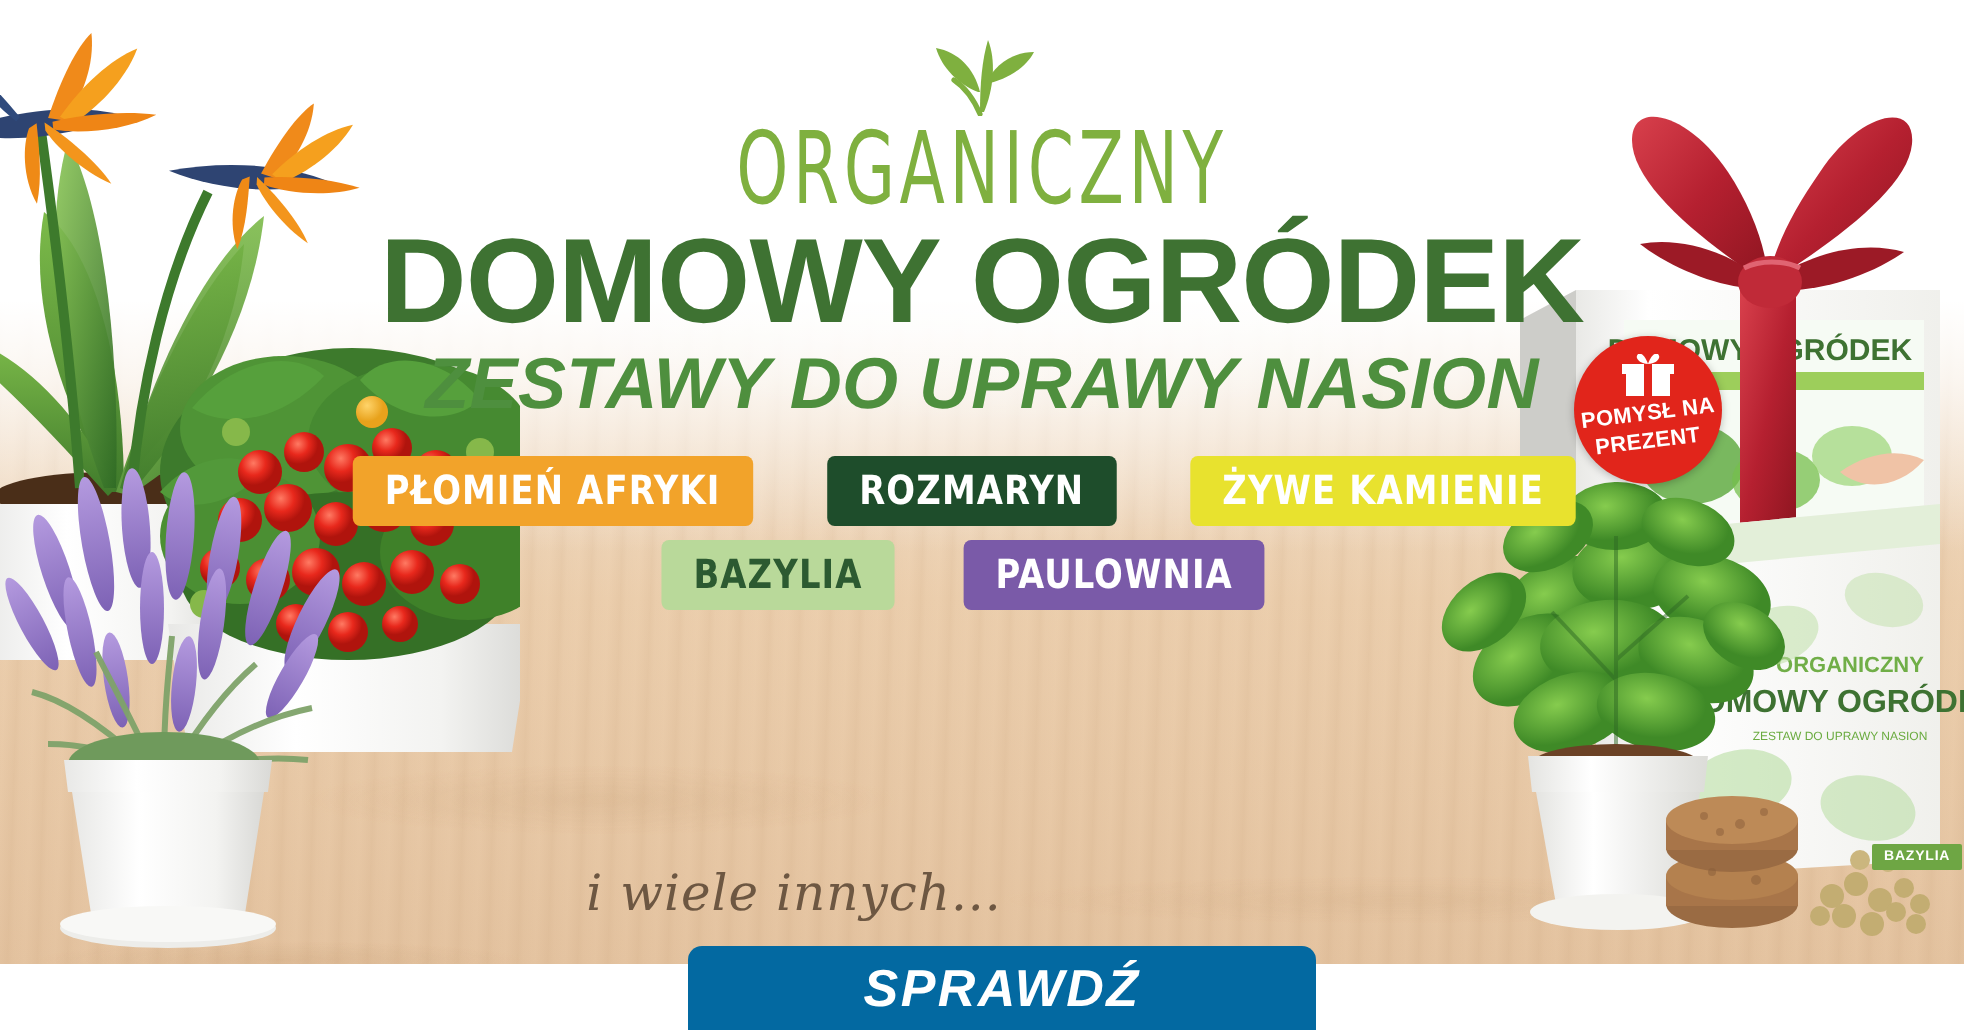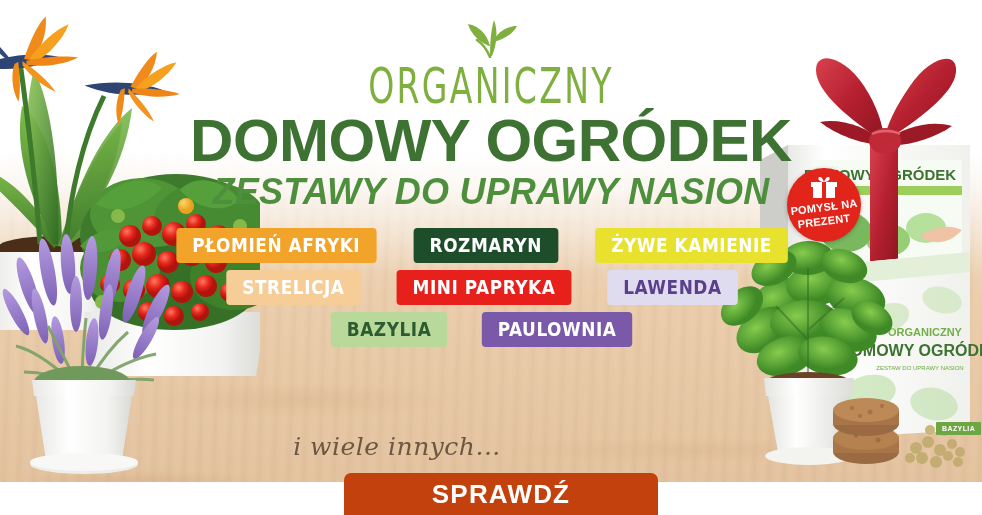--- a/index.html
+++ b/index.html
@@ -517,27 +517,22 @@
     <div class="title-2">ZESTAWY DO UPRAWY NASION</div>
   </div>
 
   <div class="tags" id="tags-container">
       <div class="tag-row">
         <span class="tag" style="background: rgb(242, 163, 42); color: rgb(255, 255, 255);">PŁOMIEŃ AFRYKI</span>
         <span class="tag" style="background: rgb(30, 77, 43); color: rgb(255, 255, 255);">ROZMARYN</span>
         <span class="tag" style="background: rgb(232, 226, 46); color: rgb(255, 255, 255);">ŻYWE KAMIENIE</span>
       </div>
       <div class="tag-row">
-        <span class="tag" style="background: rgb(246, 205, 150); color: rgb(255, 255, 255);">STRELICJA</span>
-        <span class="tag" style="background: rgb(232, 32, 28); color: rgb(255, 255, 255);">MINI PAPRYKA</span>
-        <span class="tag" style="background: rgb(222, 220, 238); color: rgb(91, 63, 140);">LAWENDA</span>
-      </div>
-      <div class="tag-row">
         <span class="tag" style="background: rgb(185, 217, 154); color: rgb(44, 90, 49);">BAZYLIA</span>
         <span class="tag" style="background: rgb(122, 90, 168); color: rgb(255, 255, 255);">PAULOWNIA</span>
       </div>
     </div>
 
   <div class="more-text">i wiele innych...</div>
 
-  <button class="cta" style="background: #c2410c; color: rgb(255, 255, 255);">SPRAWDŹ</button>
+  <button class="cta" style="background: #0369a1; color: rgb(255, 255, 255); font-style: italic;">SPRAWDŹ</button>
 
 </div>
 
 </body></html>

